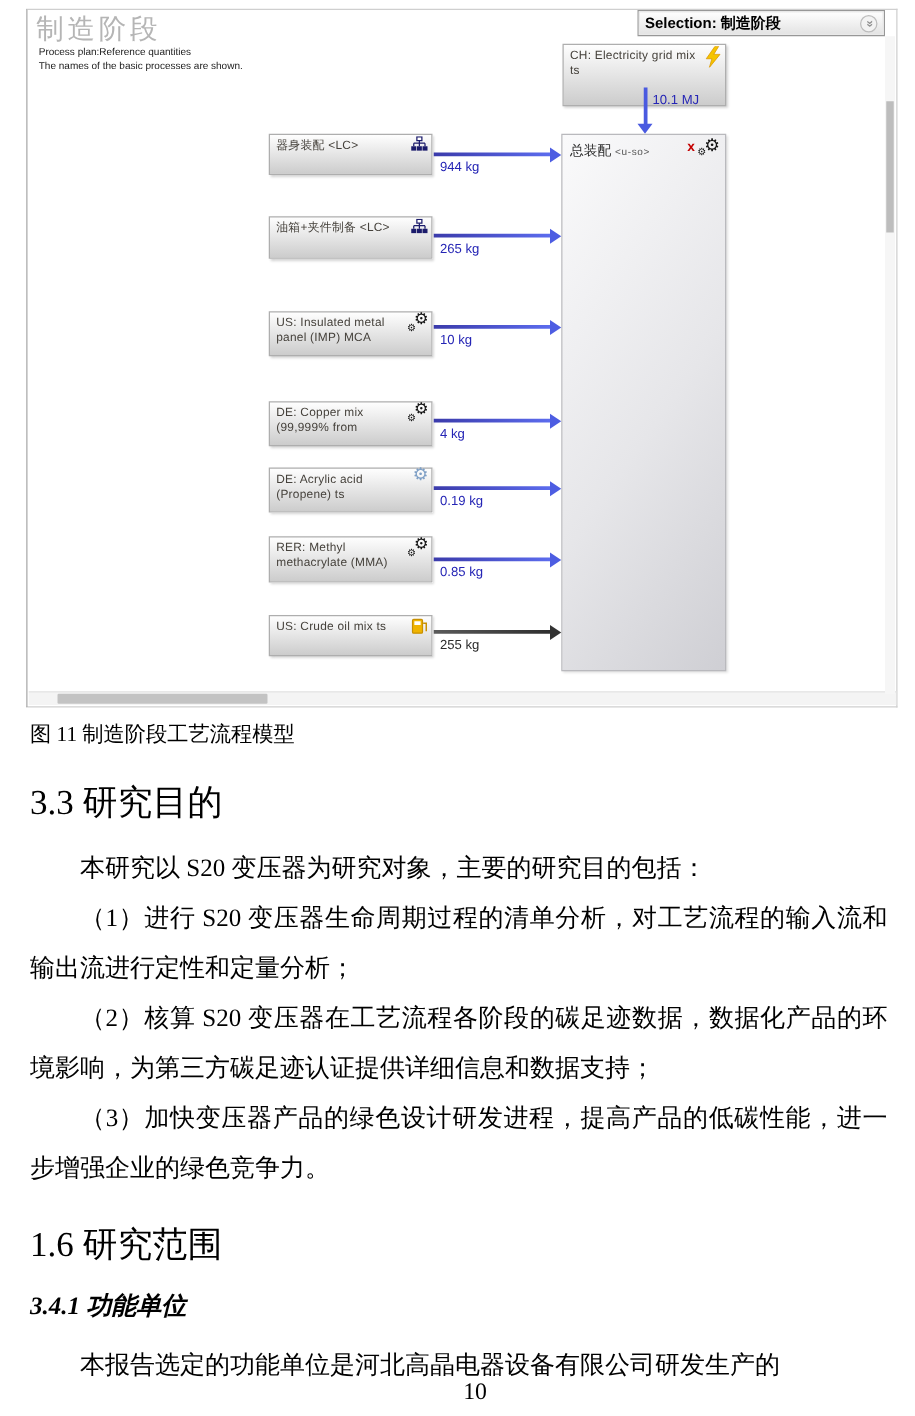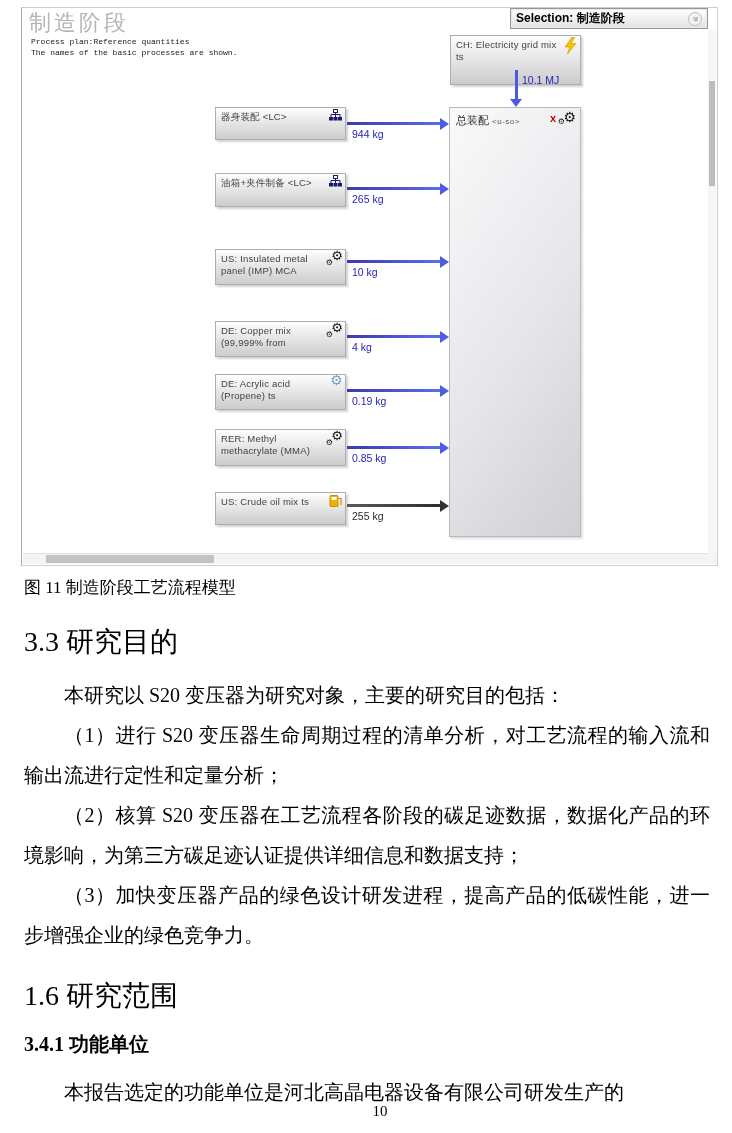--- a/index.html
+++ b/index.html
@@ -5,21 +5,21 @@
   * { margin:0; padding:0; box-sizing:border-box; }
   html,body { width:732px; height:1133px; background:#ffffff; overflow:hidden;
               font-family:"Liberation Serif", serif; color:#000; }
   .page { position:relative; width:732px; height:1133px; background:#fff; }
 
   
   .panel { position:absolute; left:21px; top:7px; width:697px; height:559px;
            background:#fff; border:1px solid #cfcfcf; border-left:1px solid #a9a9a9; }
   .plan-title { position:absolute; left:7px; top:0px; font-family:"Liberation Sans",sans-serif;
                 font-size:22px; color:#b5b5b5; letter-spacing:3px; font-weight:400; }
-  .plan-sub { position:absolute; left:9px; font-family:Liberation Mono, monospace;
+  .plan-sub { position:absolute; left:9px; font-family:Liberation Sans, sans-serif;
               font-size:8px; color:#1a1a1a; }
   .sub1 { top:29px; } .sub2 { top:40px; }
 
   .selection { position:absolute; right:9px; top:0px; width:198px; height:21px;
                border:1px solid #979797; outline:1px solid #e9e9e9; outline-offset:-2px;
                background:linear-gradient(#ffffff,#e2e2e2);
                display:flex; align-items:center; padding:0 5px;
                font-family:"Liberation Sans",sans-serif; font-size:12px; font-weight:bold; }
   .selection .chev { margin-left:auto; width:14px; height:14px; border-radius:50%;
                      border:1px solid #bdbdbd; color:#8f8f8f; font-size:10px; font-weight:bold;
@@ -66,26 +66,26 @@
              background:#f4f4f4; border-top:1px solid #e3e3e3; }
   .hscroll .thumb { position:absolute; left:23px; top:1px; width:168px; height:8px;
                     background:#c3c3c3; border-radius:1px; }
   .vscroll { position:absolute; right:1px; top:21px; width:8px; height:526px; background:#f6f6f6; }
   .vscroll .vthumb { position:absolute; left:1px; top:52px; width:6px; height:105px; background:#bdbdbd; }
 
   
   .doc { position:absolute; left:24px; right:22px; top:576px; font-size:20px; color:#000; }
   .caption { font-size:17px; }
   .h-major { font-size:28px; font-weight:normal; margin-top:24px; }
-  .h-minor { font-size:20px; font-weight:bold; margin-top:16px; }
+  .h-minor { font-size:20px; font-weight:bold; margin-top:16px;font-style:italic; }
   .h33 { margin-top:24px; }
   .h34 { margin-top:22px; }
   .para { line-height:40px; text-indent:2em; text-align:justify; margin:0; }
   .para.first { margin-top:14px; }
-  .pagenum { position:absolute; left:0; right:0; top:1103px; text-align:center; font-size:15px;padding-left:28px; }
+  .pagenum { position:absolute; left:0; right:0; top:1103px; text-align:center; font-size:19px;padding-left:28px; }
 </style>
 </head>
 <body>
 
 <div class="page">
 
   <div class="panel">
     <div class="plan-title">制造阶段</div>
     <div class="plan-sub sub1">Process plan:Reference quantities</div>
     <div class="plan-sub sub2">The names of the basic processes are shown.</div>

